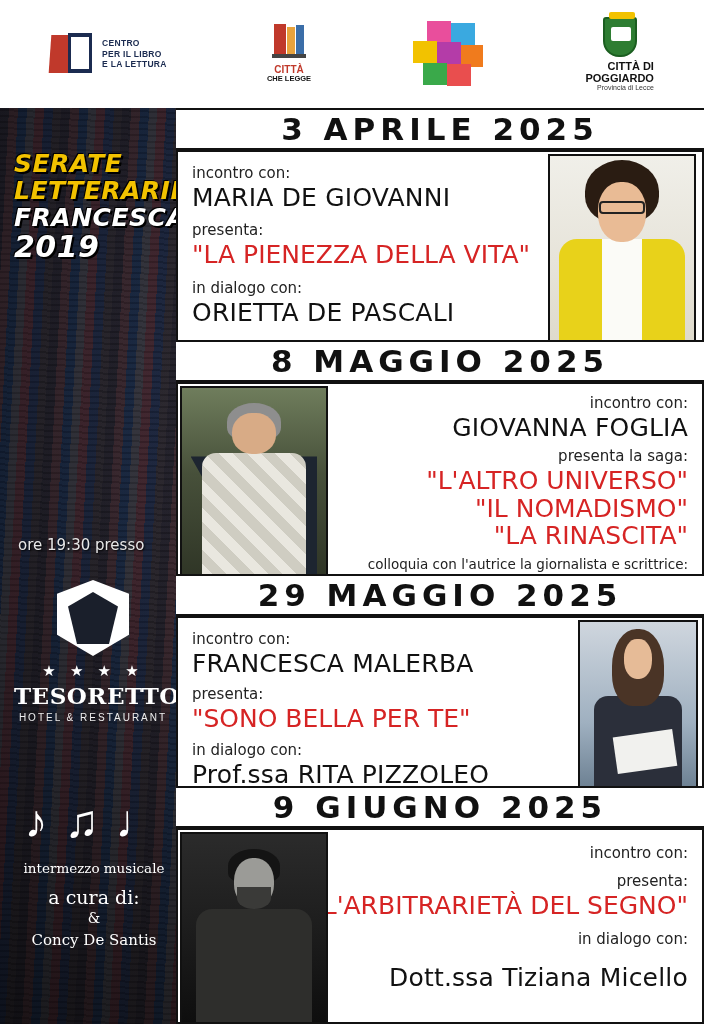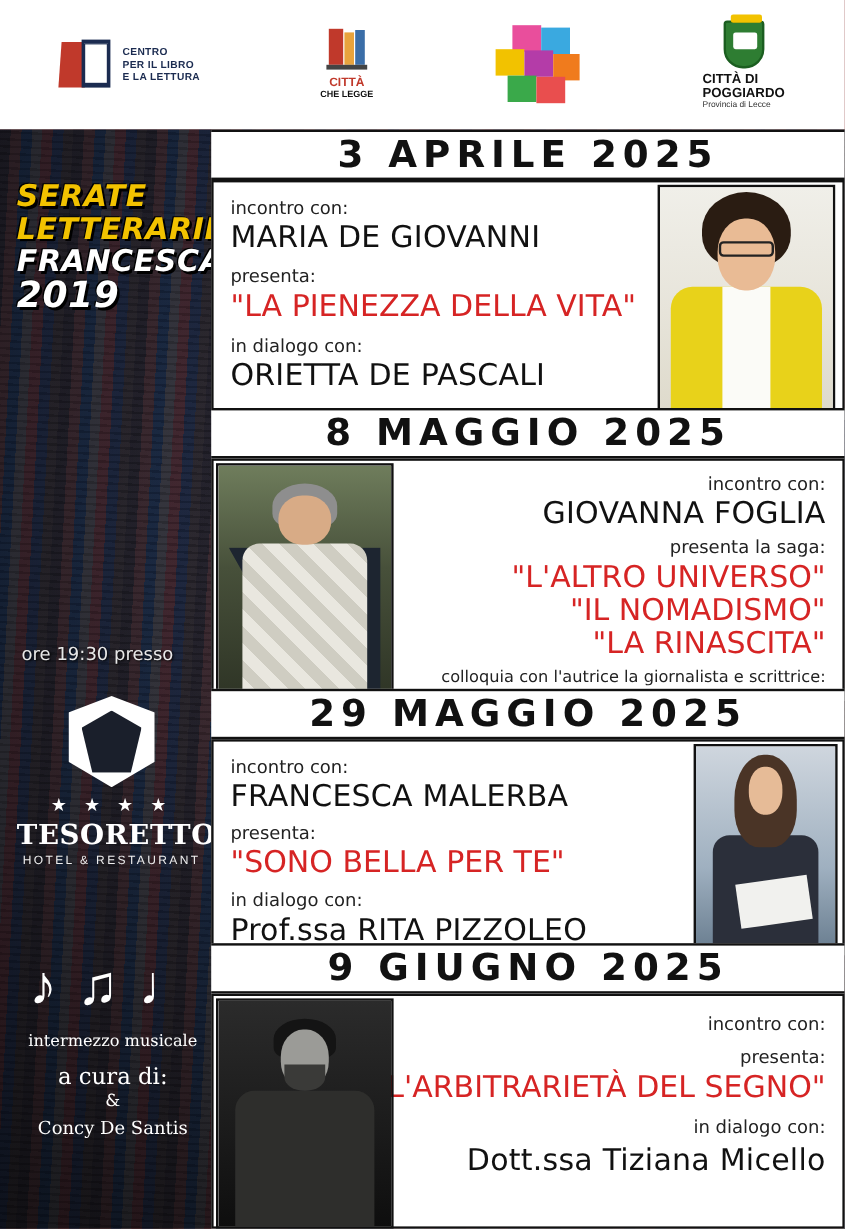--- a/index.html
+++ b/index.html
@@ -5,21 +5,21 @@
   * { box-sizing: border-box; margin: 0; padding: 0; }
   html, body {
     width: 704px; height: 1024px;
     font-family: "Liberation Sans", sans-serif;
     background: #ffffff;
     overflow: hidden;
   }
   .poster {
     position: relative;
     width: 704px; height: 1024px;
-    background: #7f1d1d;
+    background: #5eead4;
   }
 
   
   .logobar {
     position: absolute; left: 0; top: 0;
     width: 704px; height: 108px;
     background: #ffffff;
     display: flex; align-items: center; justify-content: space-around;
   }
   .logo { display: flex; align-items: center; }
@@ -93,21 +93,21 @@
   .pog-crest::before {
     content: ""; position: absolute; left: 6px; top: 8px;
     width: 20px; height: 14px; background: #ffffff; border-radius: 2px;
   }
   .pog-crest .crown {
     position: absolute; left: 4px; top: -7px; width: 26px; height: 7px;
     background: #f2c200; border-radius: 2px;
   }
   .pog-text {
     margin-top: 3px; font-size: 11px; font-weight: bold; color: #111;
-    text-align: left; line-height: 1.1; text-transform: uppercase;
+    text-align: right; line-height: 1.1; text-transform: uppercase;
   }
   .pog-sub { font-size: 7px; font-weight: normal; color: #333; text-transform: none; }
 
   
   .body {
     position: absolute; left: 0; top: 108px;
     width: 704px; height: 916px;
     background: #1a1f2b;
     overflow: hidden;
   }
@@ -412,21 +412,21 @@
       </div>
     </div>
 
     <div class="datebar" style="top:678px;">9 GIUGNO 2025</div>
     <div class="panel" style="left:176px; top:720px; width:528px; height:196px;">
       <div style="padding:14px 14px; text-align:right;">
         <div class="lbl">incontro con:</div>
         <div class="lbl" style="margin-top:10px;">presenta:</div>
         <div class="ttl" style="margin-top:2px;">"L'ARBITRARIETÀ DEL SEGNO"</div>
         <div class="lbl" style="margin-top:10px;">in dialogo con:</div>
-        <div class="nm" style="margin-top:5px;text-align:right;">Dott.ssa Tiziana Micello</div>
+        <div class="nm" style="margin-top:16px;text-align:right;">Dott.ssa Tiziana Micello</div>
       </div>
     </div>
     <div class="photo" style="left:180px; top:724px; width:148px; height:192px;">
       <div class="ph-inner p4">
         <div class="shirt"></div>
           <div class="hair"></div>
           <div class="face"></div>
           <div class="beard"></div>
       </div>
     </div>

